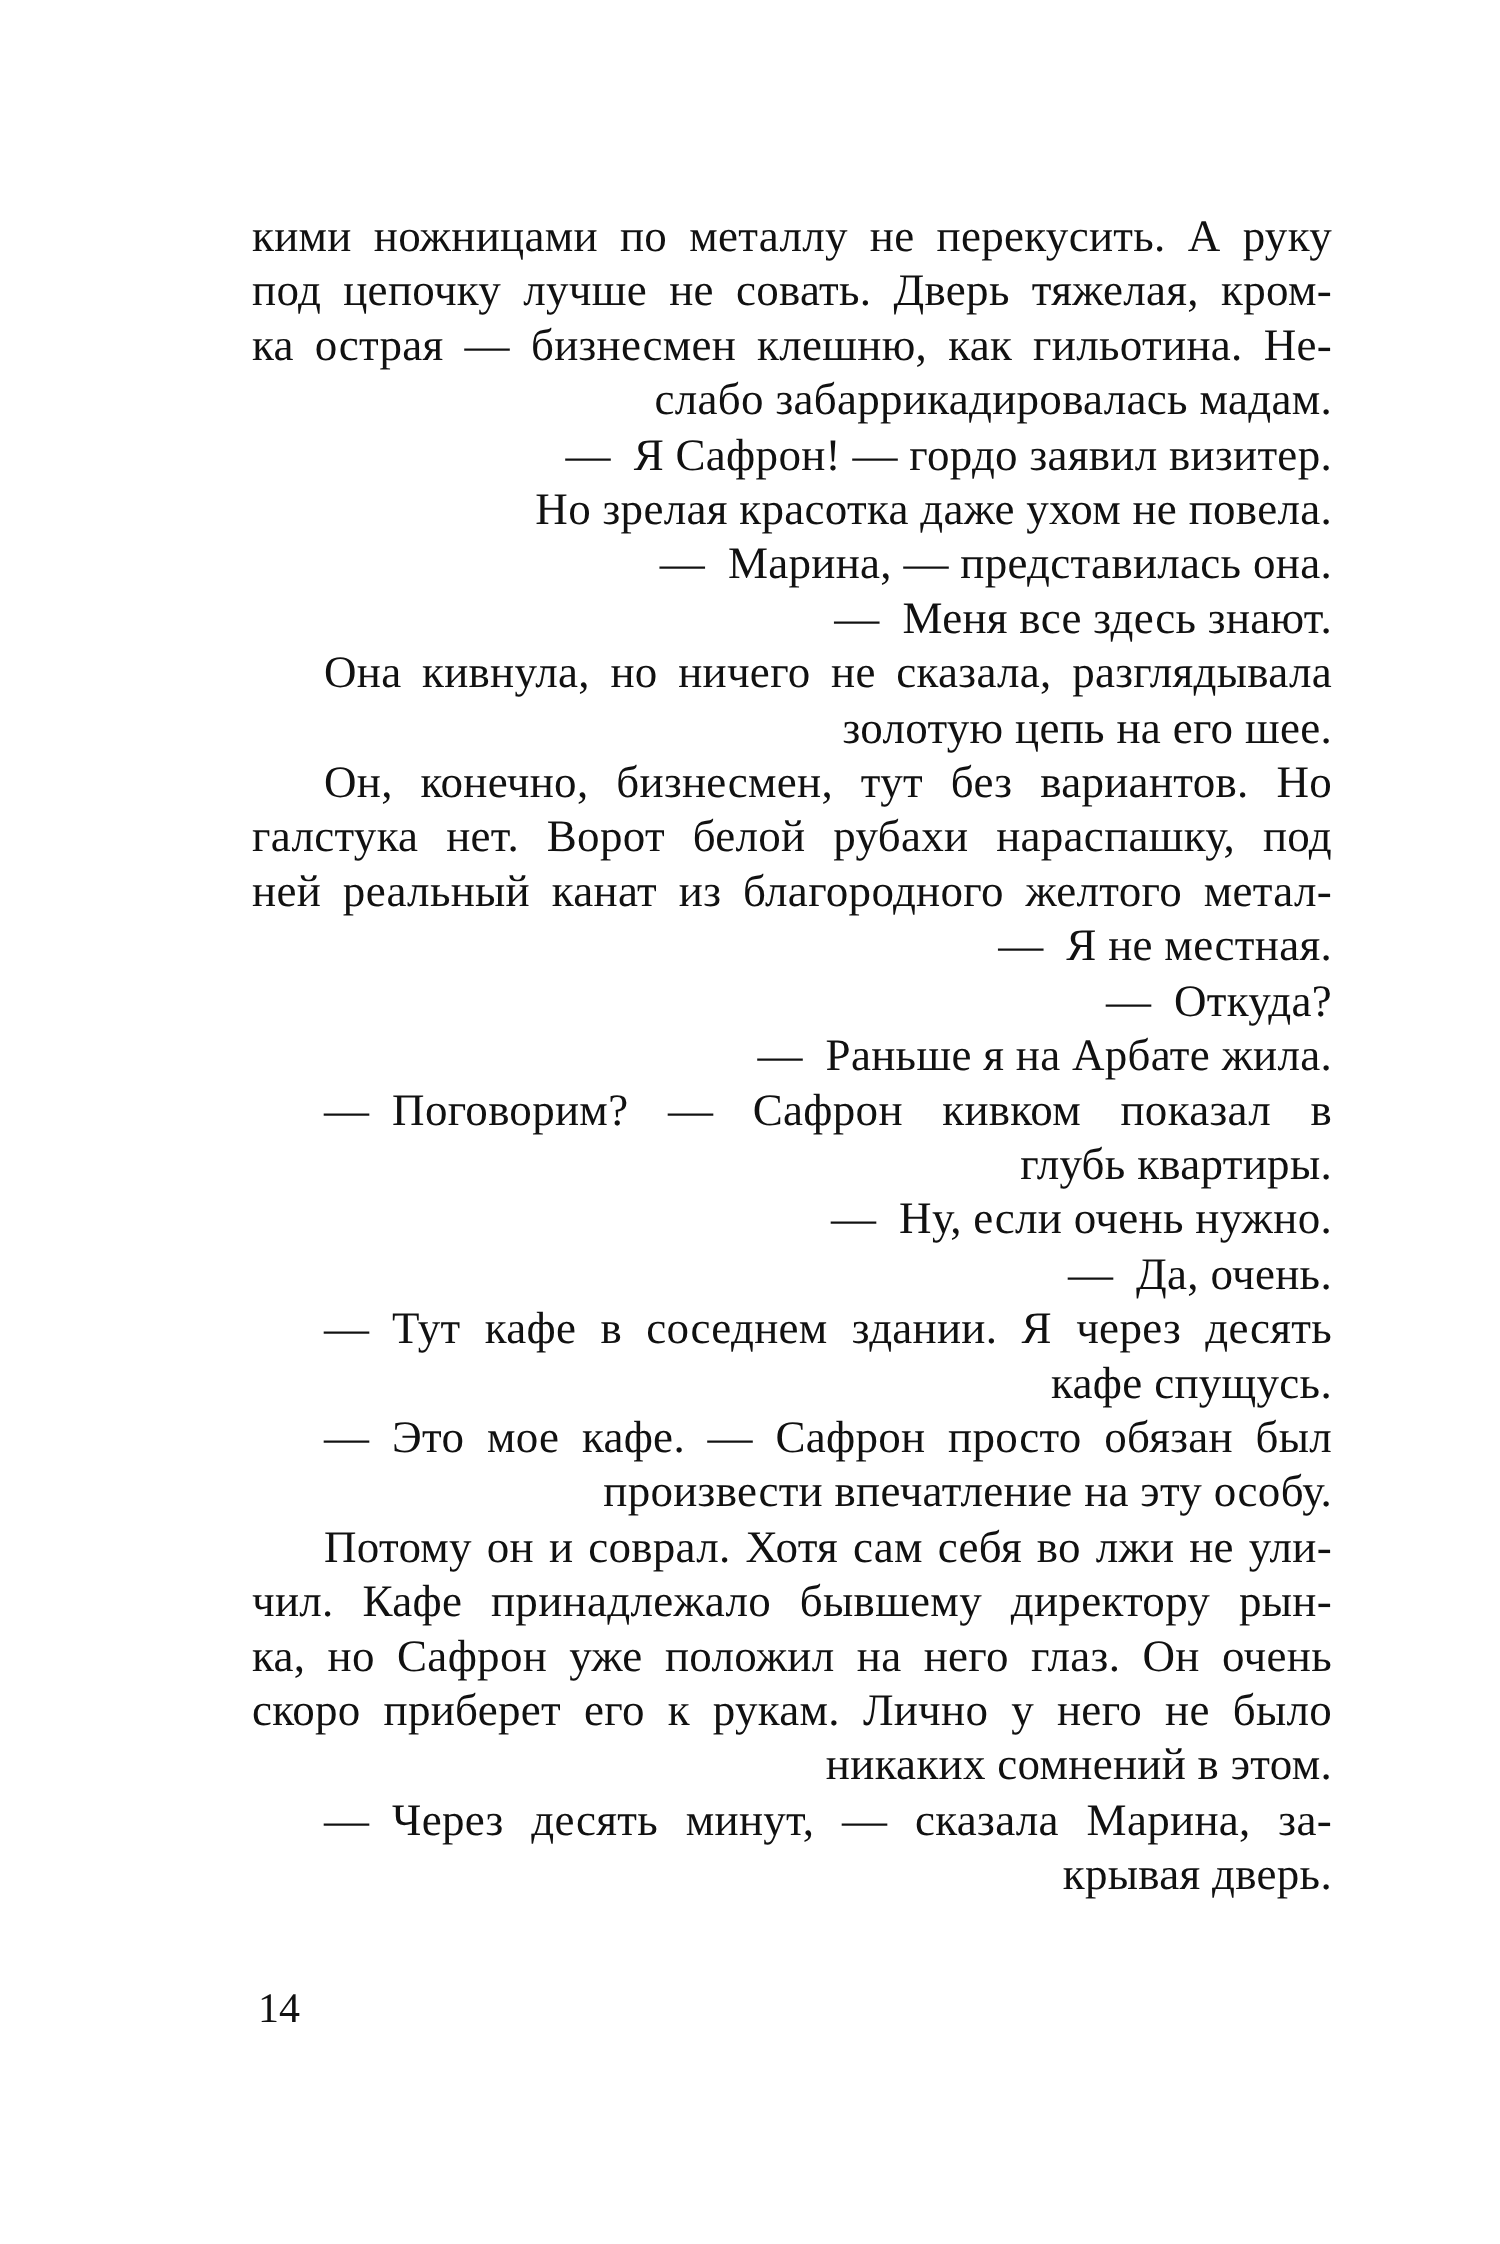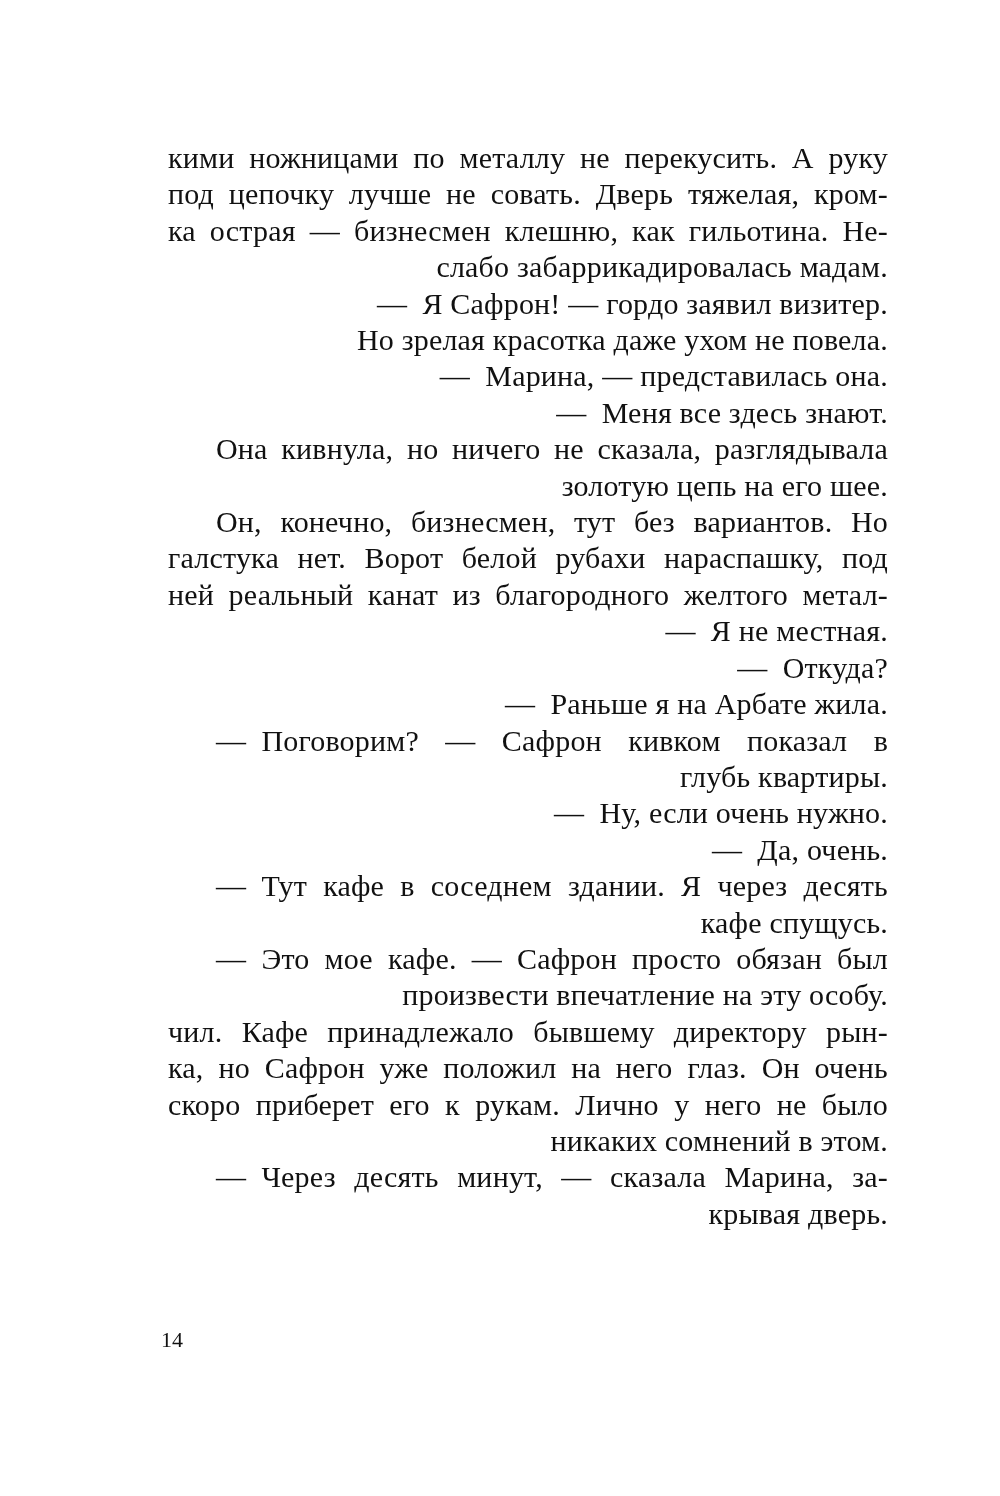--- a/index.html
+++ b/index.html
@@ -40,23 +40,23 @@
   .line.fill {
     text-align: justify;
     text-align-last: justify;
     text-justify: inter-word;
   }
   .line.indent {
     padding-left: 48px;
   }
   .page-number {
     position: absolute;
-    left: 161px;
+    left: 172px;
     top: 1322px;
-    font-size: 22px;
+    font-size: 28px;
     line-height: 36px;
     text-align: center;
   }
 </style>
 </head>
 <body>
 
 <div class="page">
   <div class="text-block">
       <div class="line fill">кими ножницами по металлу не перекусить. А руку</div>
@@ -76,20 +76,21 @@
       <div class="line indent">— Откуда?</div>
       <div class="line indent">— Раньше я на Арбате жила.</div>
       <div class="line indent fill">— Поговорим? — Сафрон кивком показал в</div>
       <div class="line">глубь квартиры.</div>
       <div class="line indent">— Ну, если очень нужно.</div>
       <div class="line indent">— Да, очень.</div>
       <div class="line indent fill">— Тут кафе в соседнем здании. Я через десять</div>
       <div class="line">кафе спущусь.</div>
       <div class="line indent fill">— Это мое кафе. — Сафрон просто обязан был</div>
       <div class="line">произвести впечатление на эту особу.</div>
+      <div class="line indent fill">Потому он и соврал. Хотя сам себя во лжи не ули-</div>
       <div class="line fill">чил. Кафе принадлежало бывшему директору рын-</div>
       <div class="line fill">ка, но Сафрон уже положил на него глаз. Он очень</div>
       <div class="line fill">скоро приберет его к рукам. Лично у него не было</div>
       <div class="line">никаких сомнений в этом.</div>
       <div class="line indent fill">— Через десять минут, — сказала Марина, за-</div>
       <div class="line">крывая дверь.</div>
     </div>
   <div class="page-number">14</div>
 </div>
 

